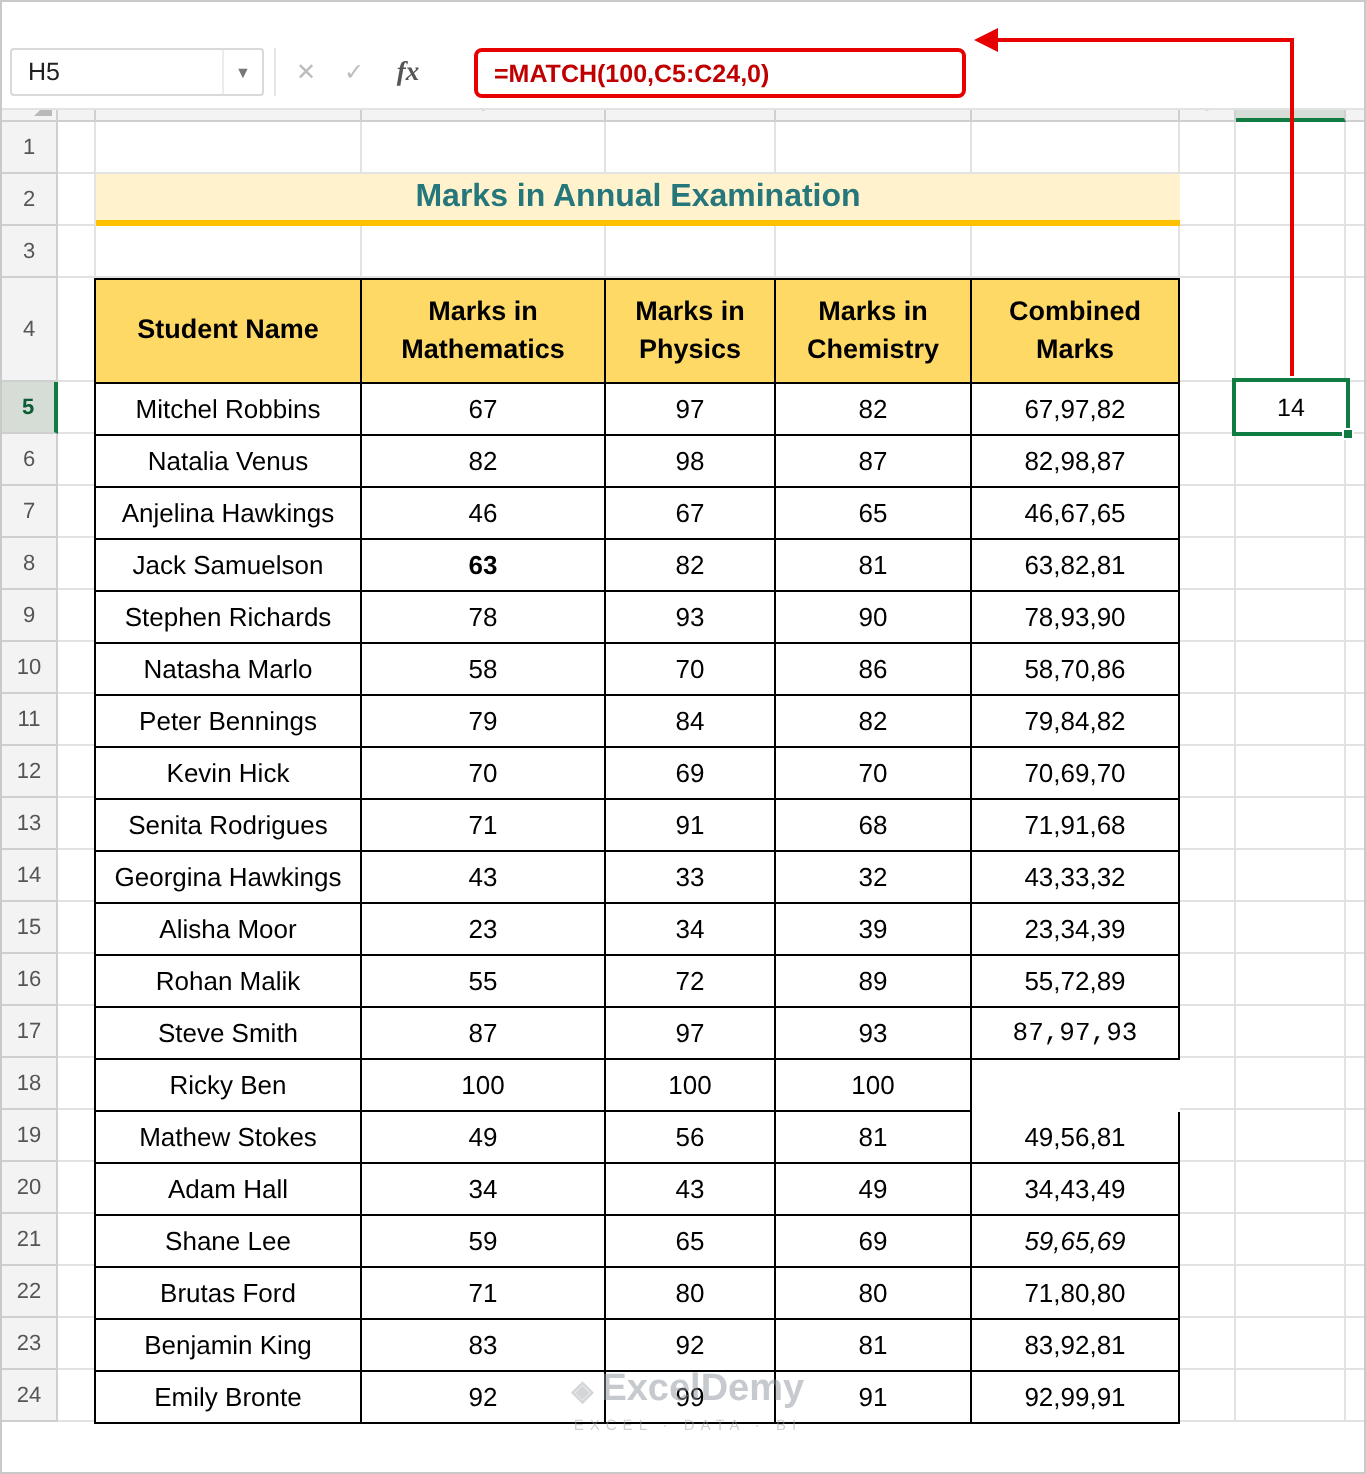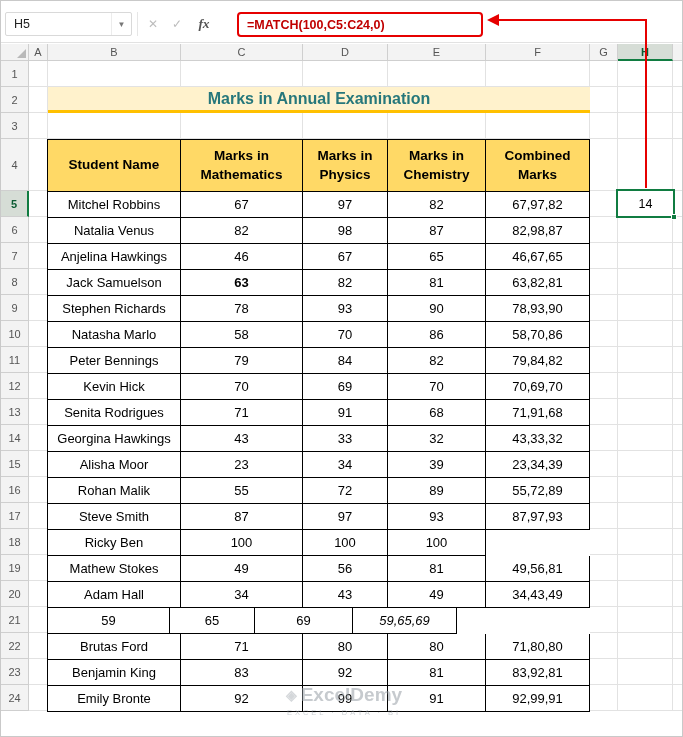--- a/index.html
+++ b/index.html
@@ -1,20 +1,20 @@
 <!DOCTYPE html>
 <html style="--annotation-red: #e60000; --formula-text: #c00000; --selection-green: #107c41; --title-text: #26777b; --title-bg: #fff2cc; --title-underline: #ffc000; --header-bg: #ffd966;"><head>
 <meta charset="utf-8">
 <style>
   *{box-sizing:border-box;margin:0;padding:0}
   body{background:#ffffff}
   .app{position:relative;width:683px;height:737px;background:#fff;font-family:"Liberation Sans",sans-serif;overflow:hidden;border:1px solid #c9c9c9}
 
   
-  .fbar{position:absolute;top:4px;left:0;width:100%;height:38px;background:#fff;border-bottom:1px solid #e2e2e2;z-index:6}
+  .fbar{position:absolute;top:16px;left:0;width:100%;height:38px;background:#fff;border-bottom:1px solid #e2e2e2;z-index:6}
   .name-box{position:absolute;left:4px;top:7px;width:127px;height:24px;border:1px solid #d9d9d9;border-radius:2px;display:flex;align-items:center;background:#fff}
   .name-box .val{flex:1;padding-left:8px;font-size:12.5px;color:#222}
   .name-box .chev{width:20px;height:100%;border-left:1px solid #ececec;color:#777;font-size:8px;display:flex;align-items:center;justify-content:center}
   .fb-sep{position:absolute;left:136px;top:7px;height:24px;width:1px;background:#e6e6e6}
   .fb-ico{position:absolute;top:7px;height:24px;width:22px;display:flex;align-items:center;justify-content:center;font-size:12px;color:#bdbdbd}
   .fb-ico.cancel{left:141px}
   .fb-ico.enter{left:165px}
   .fb-ico.fx{left:192px;color:#555;font-style:italic;font-weight:bold;font-family:"Liberation Serif",serif;font-size:13.5px}
   .fbox{position:absolute;left:236px;top:7px;width:246px;height:25px;border:2px solid var(--annotation-red);border-radius:4px;display:flex;align-items:center;padding-left:8px;background:#fff}
   .fbox .ftext{font-size:12.5px;font-weight:bold;color:var(--formula-text);white-space:nowrap}
@@ -469,21 +469,21 @@
           <div class="tc" style="width: 122px;">55</div>
           <div class="tc" style="width: 85px;">72</div>
           <div class="tc" style="width: 98px;">89</div>
           <div class="tc" style="width: 104px;">55,72,89</div>
         </div>
         <div class="trow">
           <div class="tc" style="width: 133px;">Steve Smith</div>
           <div class="tc" style="width: 122px;">87</div>
           <div class="tc" style="width: 85px;">97</div>
           <div class="tc" style="width: 98px;">93</div>
-          <div class="tc" style="width: 104px;">87,97,93</div>
+          <div class="tc" style="width: 104px; font-family: Liberation Mono, monospace;">87,97,93</div>
         </div>
         <div class="trow">
           <div class="tc" style="width: 133px;">Ricky Ben</div>
           <div class="tc" style="width: 122px;">100</div>
           <div class="tc" style="width: 85px;">100</div>
           <div class="tc" style="width: 98px;">100</div>
         </div>
         <div class="trow">
           <div class="tc" style="width: 133px;">Mathew Stokes</div>
           <div class="tc" style="width: 122px;">49</div>
@@ -492,20 +492,21 @@
           <div class="tc" style="width: 104px;">49,56,81</div>
         </div>
         <div class="trow">
           <div class="tc" style="width: 133px;">Adam Hall</div>
           <div class="tc" style="width: 122px;">34</div>
           <div class="tc" style="width: 85px;">43</div>
           <div class="tc" style="width: 98px;">49</div>
           <div class="tc" style="width: 104px;">34,43,49</div>
         </div>
         <div class="trow">
+          <div class="tc" style="width: 133px;">Shane Lee</div>
           <div class="tc" style="width: 122px;">59</div>
           <div class="tc" style="width: 85px;">65</div>
           <div class="tc" style="width: 98px;">69</div>
           <div class="tc" style="width: 104px; font-style: italic;">59,65,69</div>
         </div>
         <div class="trow">
           <div class="tc" style="width: 133px;">Brutas Ford</div>
           <div class="tc" style="width: 122px;">71</div>
           <div class="tc" style="width: 85px;">80</div>
           <div class="tc" style="width: 98px;">80</div>

